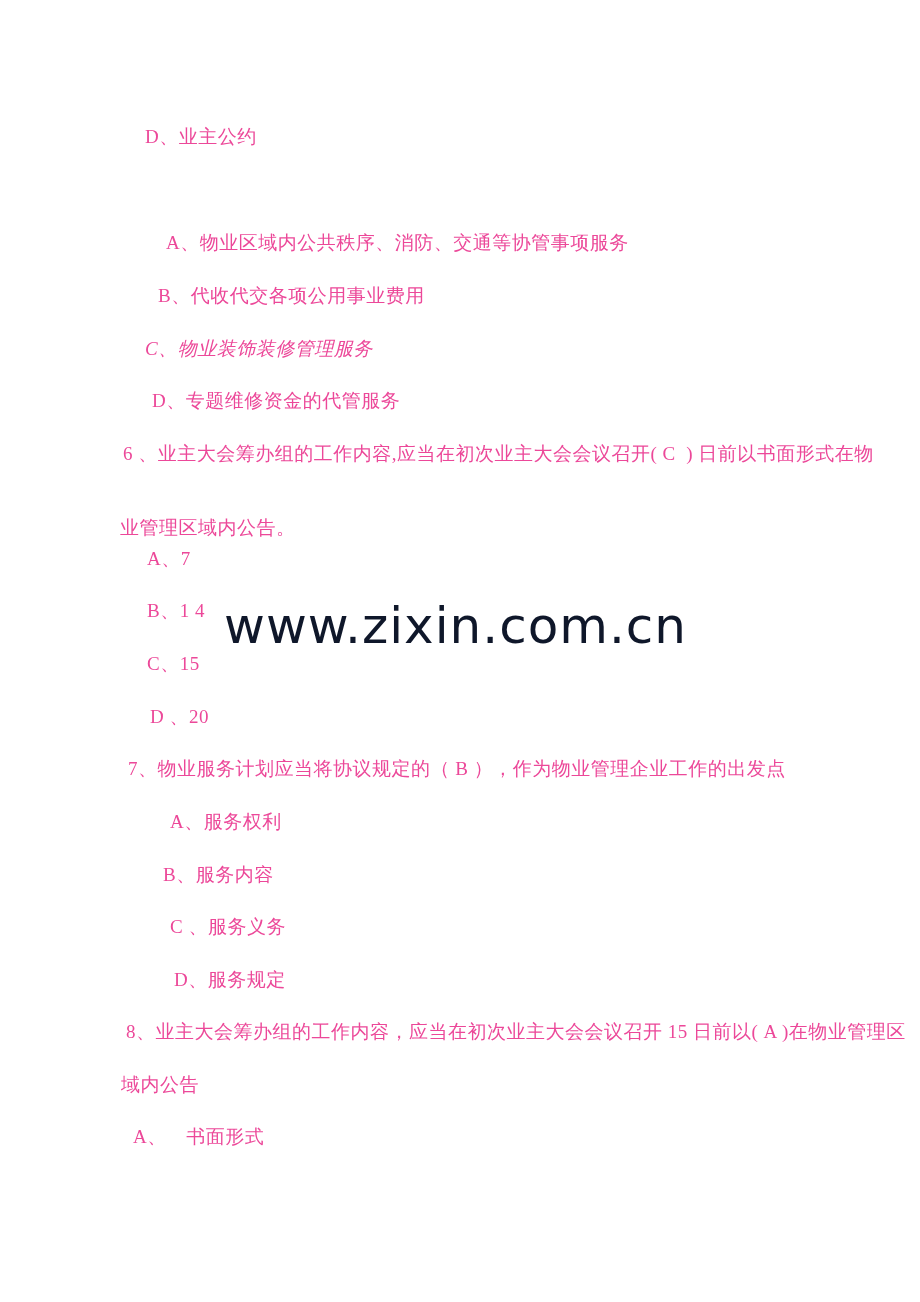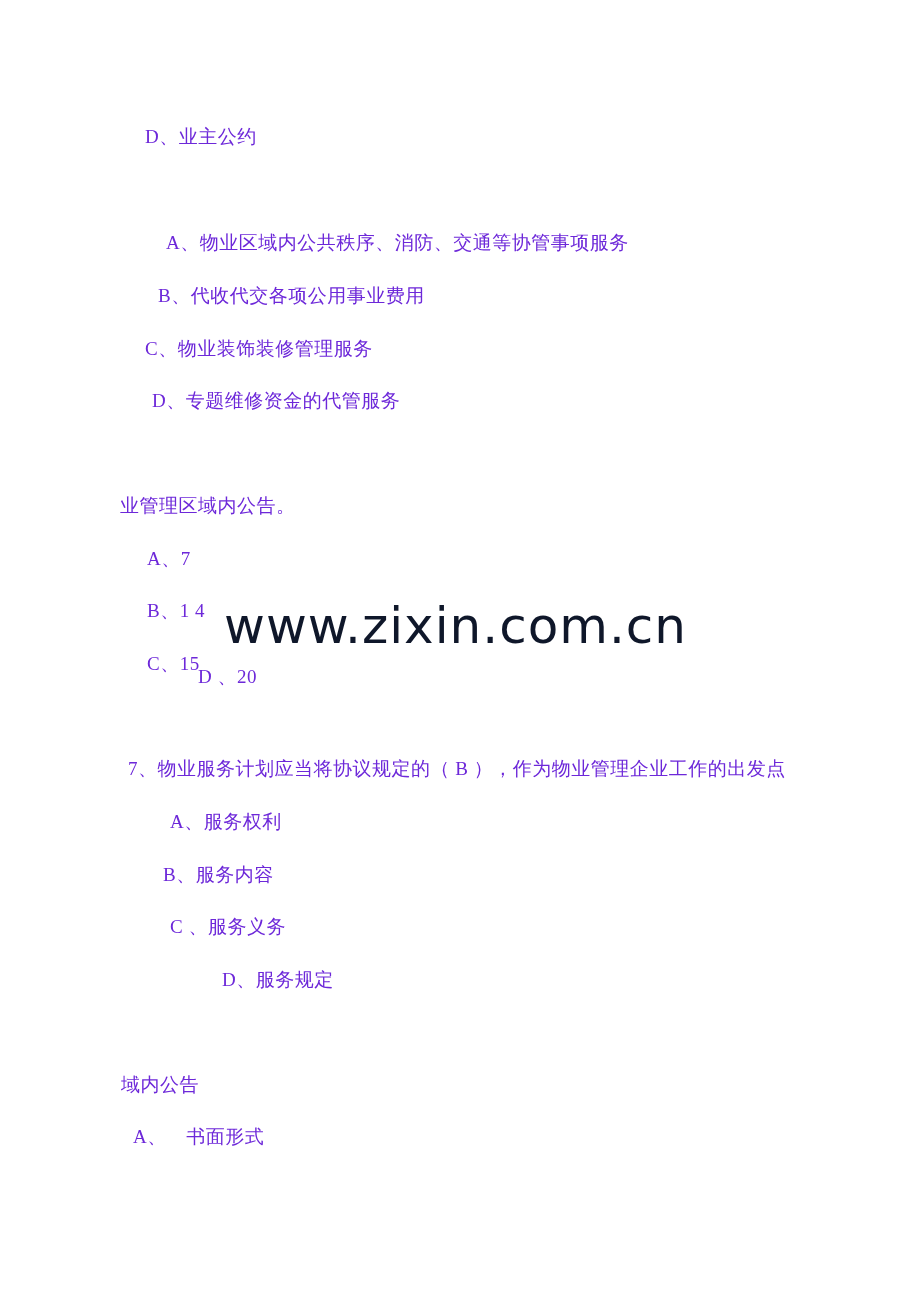--- a/index.html
+++ b/index.html
@@ -12,21 +12,21 @@
     width: 920px;
     height: 1302px;
     background: #ffffff;
     overflow: hidden;
     font-family: "Liberation Serif", "DejaVu Serif", serif;
   }
   .line {
     position: absolute;
     font-size: 19px;
     line-height: 22px;
-    color: #6d28d9;
+    color: #ec4899;
     white-space: pre;
     letter-spacing: 0.5px;
     z-index: 2;
   }
   .watermark {
     position: absolute;
     top: 597px;
     left: 224px;
     font-family: "DejaVu Sans", "Liberation Sans", sans-serif;
     font-size: 50px;
@@ -42,31 +42,33 @@
 <body>
 
 <div class="page">
 
   <div class="watermark">www.zixin.com.cn</div>
 
   <div class="line" style="top:126px; left:145px;">D、业主公约</div>
 
   <div class="line" style="top:232px; left:166px;text-align:right;">A、物业区域内公共秩序、消防、交通等协管事项服务</div>
   <div class="line" style="top:285px; left:158px;text-align:right;">B、代收代交各项公用事业费用</div>
-  <div class="line" style="top:338px; left:145px;">C、物业装饰装修管理服务</div>
+  <div class="line" style="top:338px; left:145px;font-style:italic;">C、物业装饰装修管理服务</div>
   <div class="line" style="top:390px; left:152px;">D、专题维修资金的代管服务</div>
 
-  <div class="line" style="top:495px; left:120px;">业管理区域内公告。</div>
+  <div class="line" style="top:443px; left:123px;">6 、业主大会筹办组的工作内容,应当在初次业主大会会议召开( C  ) 日前以书面形式在物</div>
+  <div class="line" style="top:517px; left:120px;">业管理区域内公告。</div>
   <div class="line" style="top:548px; left:147px;">A、7</div>
   <div class="line" style="top:600px; left:147px;">B、1 4</div>
   <div class="line" style="top:653px; left:147px;">C、15</div>
-  <div class="line" style="top:666px; left:150px;margin-left:48px;">D 、20</div>
+  <div class="line" style="top:706px; left:150px;">D 、20</div>
 
   <div class="line" style="top:758px; left:128px;">7、物业服务计划应当将协议规定的（ B ），作为物业管理企业工作的出发点</div>
   <div class="line" style="top:811px; left:170px;">A、服务权利</div>
   <div class="line" style="top:864px; left:163px;">B、服务内容</div>
   <div class="line" style="top:916px; left:170px;">C 、服务义务</div>
-  <div class="line" style="top:969px; left:174px;margin-left:48px;">D、服务规定</div>
+  <div class="line" style="top:969px; left:174px;">D、服务规定</div>
 
+  <div class="line" style="top:1021px; left:126px;">8、业主大会筹办组的工作内容，应当在初次业主大会会议召开 15 日前以( A )在物业管理区</div>
   <div class="line" style="top:1074px; left:121px;">域内公告</div>
   <div class="line" style="top:1126px; left:133px;">A、　书面形式</div>
 
 </div>
 
 </body></html>

